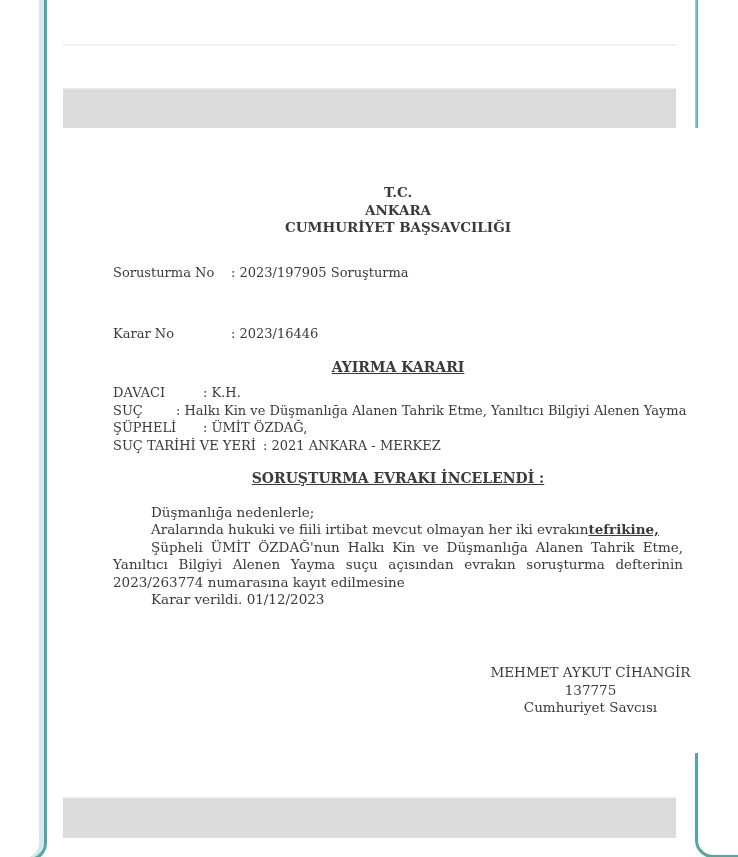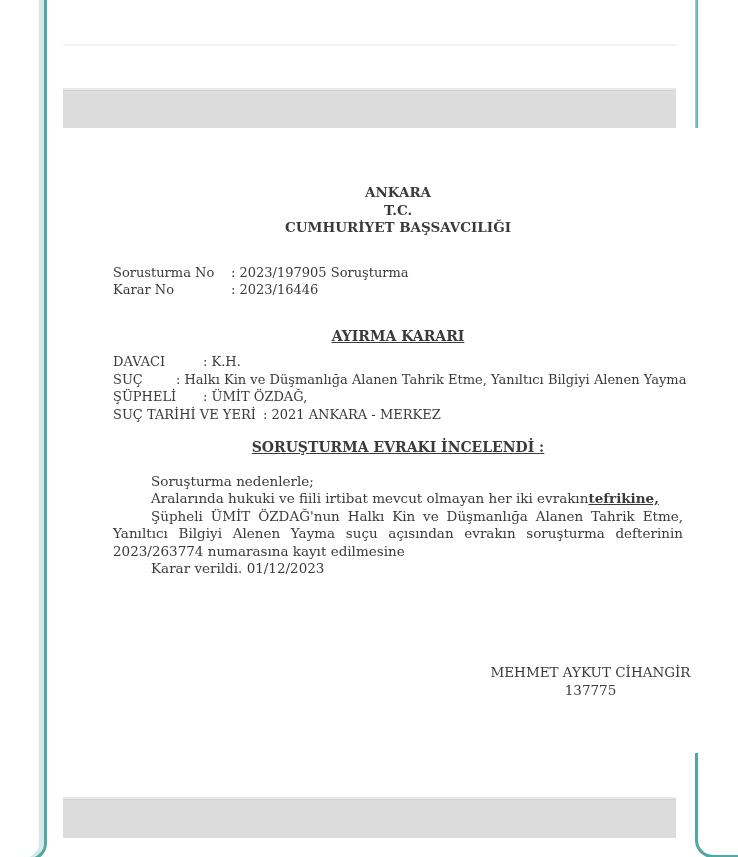--- a/index.html
+++ b/index.html
@@ -43,25 +43,25 @@
     font-size:13.5px;line-height:17.5px;
   }
   .center{text-align:center;}
   .bold{font-weight:bold;text-decoration:underline;}
   .underline{text-decoration:underline;}
   .doc-header{font-weight:bold;}
   .case-block{margin-top:27px;}
   .field-row{white-space:nowrap;font-size:13px;}
   .field-row .lbl{display:inline-block;font-weight:normal;}
   .lw-a{width:118px;}
-  .lw-b{width:118px;}
+  .lw-b{width:118px;margin-top:44px;}
   .lw-c{width:90px;}
   .lw-d{width:63px;}
   .lw-e{width:150px;}
-  .decision-title{margin-top:29px;font-size:14px;}
+  .decision-title{margin-top:16px;font-size:14px;}
   .party-block{margin-top:8px;}
   .section-title{margin-top:16px;font-size:14px;}
   .body-text{margin-top:16px;}
   .para{text-indent:38px;margin:0;text-align:justify;}
   .para.nojust{text-align:left;}
   .signature{
     position:absolute;left:478px;top:664px;width:225px;
     text-align:center;font-size:13.5px;line-height:17.5px;
   }
 </style>
@@ -74,22 +74,22 @@
   <div class="teal-right-top"></div>
   <div class="teal-right-bottom"></div>
 
   <div class="divider"></div>
   <div class="redact top"></div>
   <div class="redact bottom"></div>
 
   <div class="content">
 
     <div class="doc-header">
+      <div class="center">T.C.</div>
       <div class="center">ANKARA</div>
-      <div class="center">T.C.</div>
       <div class="center">CUMHURİYET BAŞSAVCILIĞI</div>
     </div>
 
     <div class="case-block">
       <div class="field-row">
         <span class="lbl lw-a">Sorusturma No</span><span>: 2023/197905 Soruşturma</span>
       </div>
       <div class="field-row">
         <span class="lbl lw-b">Karar No</span><span>: 2023/16446</span>
       </div>
@@ -112,26 +112,27 @@
       <div class="field-row">
         <span class="lbl lw-e">SUÇ TARİHİ VE YERİ</span><span>: 2021 ANKARA - MERKEZ</span>
       </div>
     </div>
 
     <div class="section-title center">
       <span class="bold underline">SORUŞTURMA EVRAKI İNCELENDİ :</span>
     </div>
 
     <div class="body-text">
-      <p class="para nojust">Soruşturma nedenlerle;</p>
+      <p class="para nojust">Düşmanlığa nedenlerle;</p>
       <p class="para nojust"><span>Aralarında hukuki ve fiili irtibat mevcut olmayan her iki evrakın</span><span class="bold">tefrikine,</span></p>
       <p class="para">Şüpheli ÜMİT ÖZDAĞ'nun Halkı Kin ve Düşmanlığa Alanen Tahrik Etme, Yanıltıcı Bilgiyi Alenen Yayma suçu açısından evrakın soruşturma defterinin 2023/263774 numarasına kayıt edilmesine</p>
       <p class="para nojust">Karar verildi. 01/12/2023</p>
     </div>
 
   </div>
 
   <div class="signature">
     <div>MEHMET AYKUT CİHANGİR</div>
     <div>137775</div>
+    <div>Cumhuriyet Savcısı</div>
   </div>
 
 </div>
 
 </body></html>

